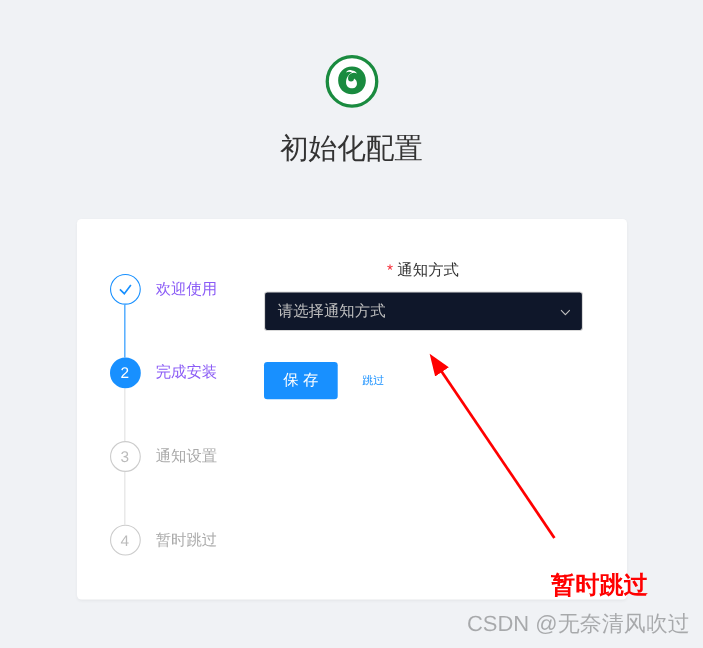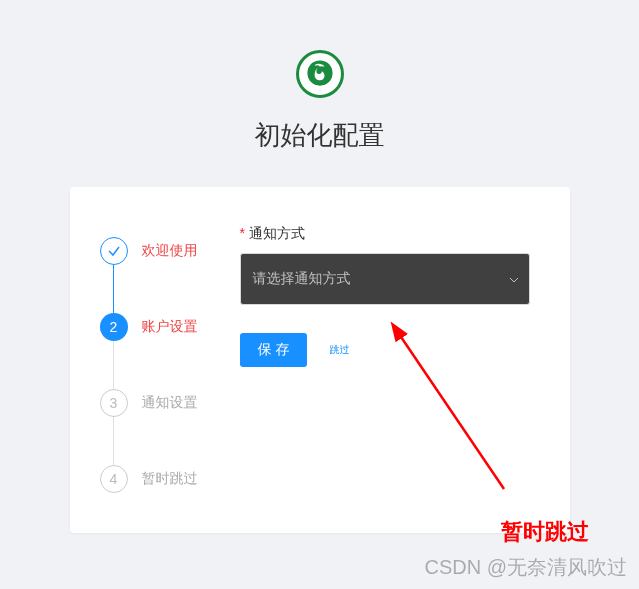--- a/index.html
+++ b/index.html
@@ -12,21 +12,21 @@
       overflow: hidden;
     }
     .header { text-align: center; padding-top: 50px; }
     .logo {
       width: 48px; height: 48px; margin: 0 auto 20px;
       border-radius: 50%; border: 3px solid #1a8b3f;
       display: flex; align-items: center; justify-content: center;
       background: #fff;
     }
     .logo svg { width: 36px; height: 36px; }
-    .title { font-size: 26px; color: #333; font-weight: 400; margin-bottom: 34px; }
+    .title { font-size: 26px; color: #333; font-weight: 400; margin-bottom: 46px; }
     .card {
       width: 500px; background: #fff; margin: 0 auto;
       border-radius: 4px; padding: 30px 40px 40px 30px;
       box-shadow: 0 1px 3px rgba(0,0,0,0.05);
       position: relative;
     }
     .content { display: flex; }
     .steps { width: 140px; padding-top: 20px; }
     .step { display: flex; align-items: center; position: relative; padding-bottom: 48px; }
     .step:last-child { padding-bottom: 0; }
@@ -36,29 +36,29 @@
     }
     .step.done .step-line, .step.active-prev .step-line { background: #1890ff; }
     .step-circle {
       width: 28px; height: 28px; border-radius: 50%;
       display: flex; align-items: center; justify-content: center;
       font-size: 14px; flex-shrink: 0; z-index: 1; background: #fff;
     }
     .step.done .step-circle { border: 1px solid #1890ff; color: #1890ff; }
     .step.active .step-circle { background: #1890ff; color: #fff; }
     .step.wait .step-circle { border: 1px solid #ccc; color: #bbb; }
-    .step-label { margin-left: 14px; font-size: 14px; color: #ef4444; }
+    .step-label { margin-left: 14px; font-size: 14px; color: #8b5cf6; }
     .step.wait .step-label { color: #aaa; }
     .form { flex: 1; padding-top: 8px; }
-    .form-label { font-size: 14px; color: #333; margin-bottom: 10px; }
+    .form-label { font-size: 14px; color: #333; margin-bottom: 10px; text-align: center; }
     .required { color: #f5222d; margin-right: 4px; }
     .select {
-      width: 100%; height: 52px; border: 1px solid #d9d9d9;
+      width: 100%; height: 36px; border: 1px solid #d9d9d9;
       border-radius: 3px; padding: 0 30px 0 12px;
-      font-size: 14px; color: #bfbfbf; background: #404040;
+      font-size: 14px; color: #bfbfbf; background: #0f172a;
       display: flex; align-items: center; position: relative; cursor: pointer;
     }
     .select-arrow {
       position: absolute; right: 10px; top: 50%; transform: translateY(-50%);
       color: #bfbfbf; font-size: 12px;
     }
     .actions { margin-top: 28px; display: flex; align-items: center; gap: 22px; }
     .btn-primary {
       background: #1890ff; color: #fff; border: none;
       padding: 8px 18px; font-size: 14px; border-radius: 3px; cursor: pointer;
@@ -98,21 +98,21 @@
         <div class="step-circle">
           <svg width="14" height="14" viewBox="0 0 14 14">
               <path d="M2 7 L6 11 L12 3" stroke="#1890ff" stroke-width="1.5" fill="none"></path>
             </svg>
         </div>
         <span class="step-label">欢迎使用</span>
       </div>
       <div class="step active">
         <div class="step-line"></div>
         <div class="step-circle">2</div>
-        <span class="step-label">账户设置</span>
+        <span class="step-label">完成安装</span>
       </div>
       <div class="step wait">
         <div class="step-line"></div>
         <div class="step-circle">3</div>
         <span class="step-label">通知设置</span>
       </div>
       <div class="step wait">
         <div class="step-circle">4</div>
         <span class="step-label">暂时跳过</span>
       </div>

